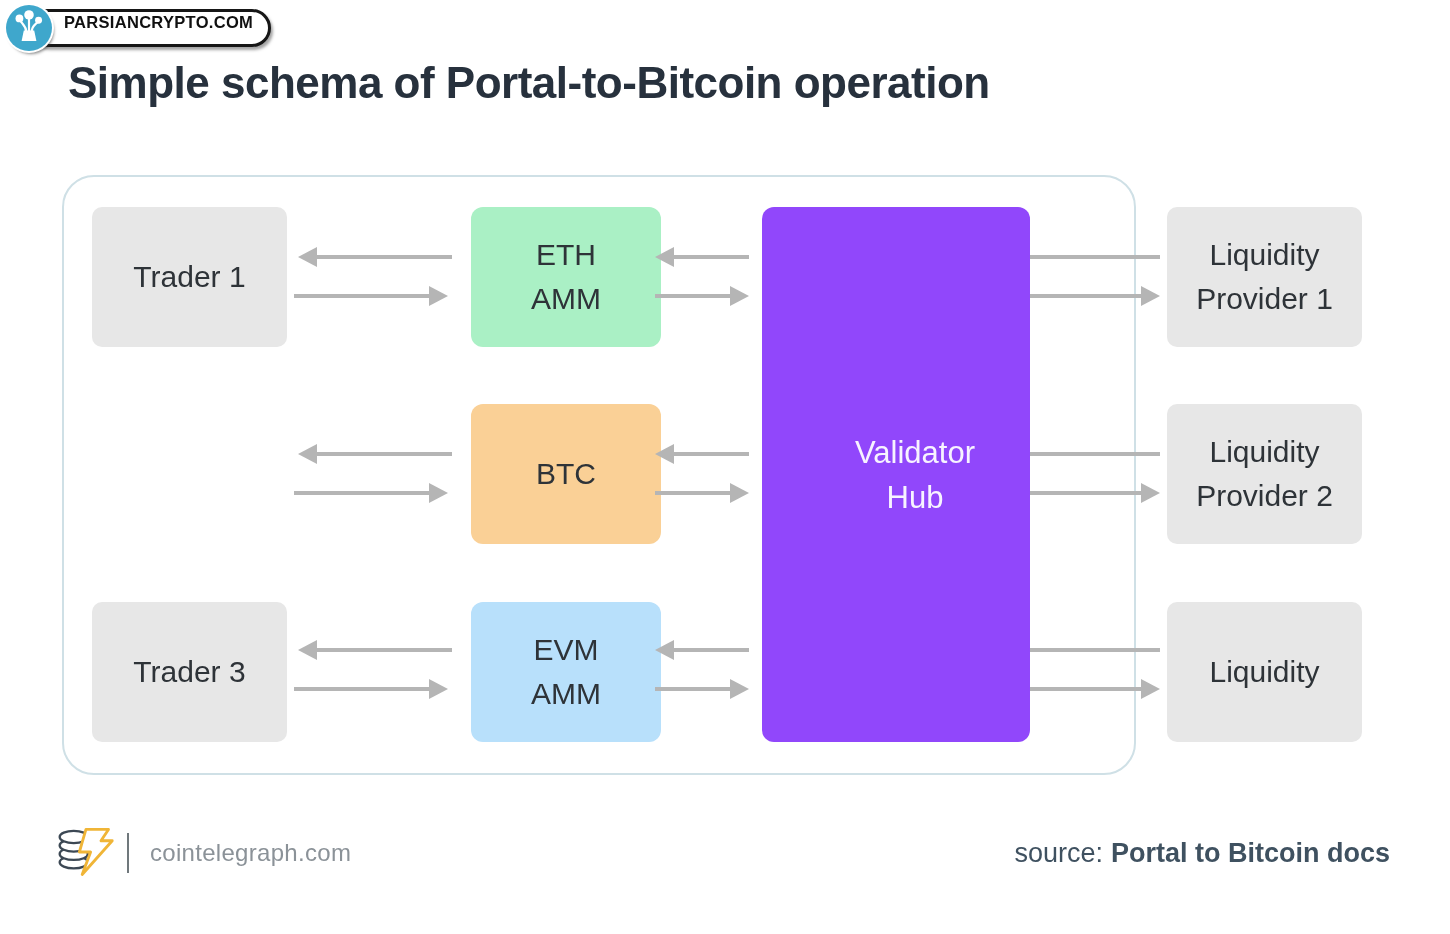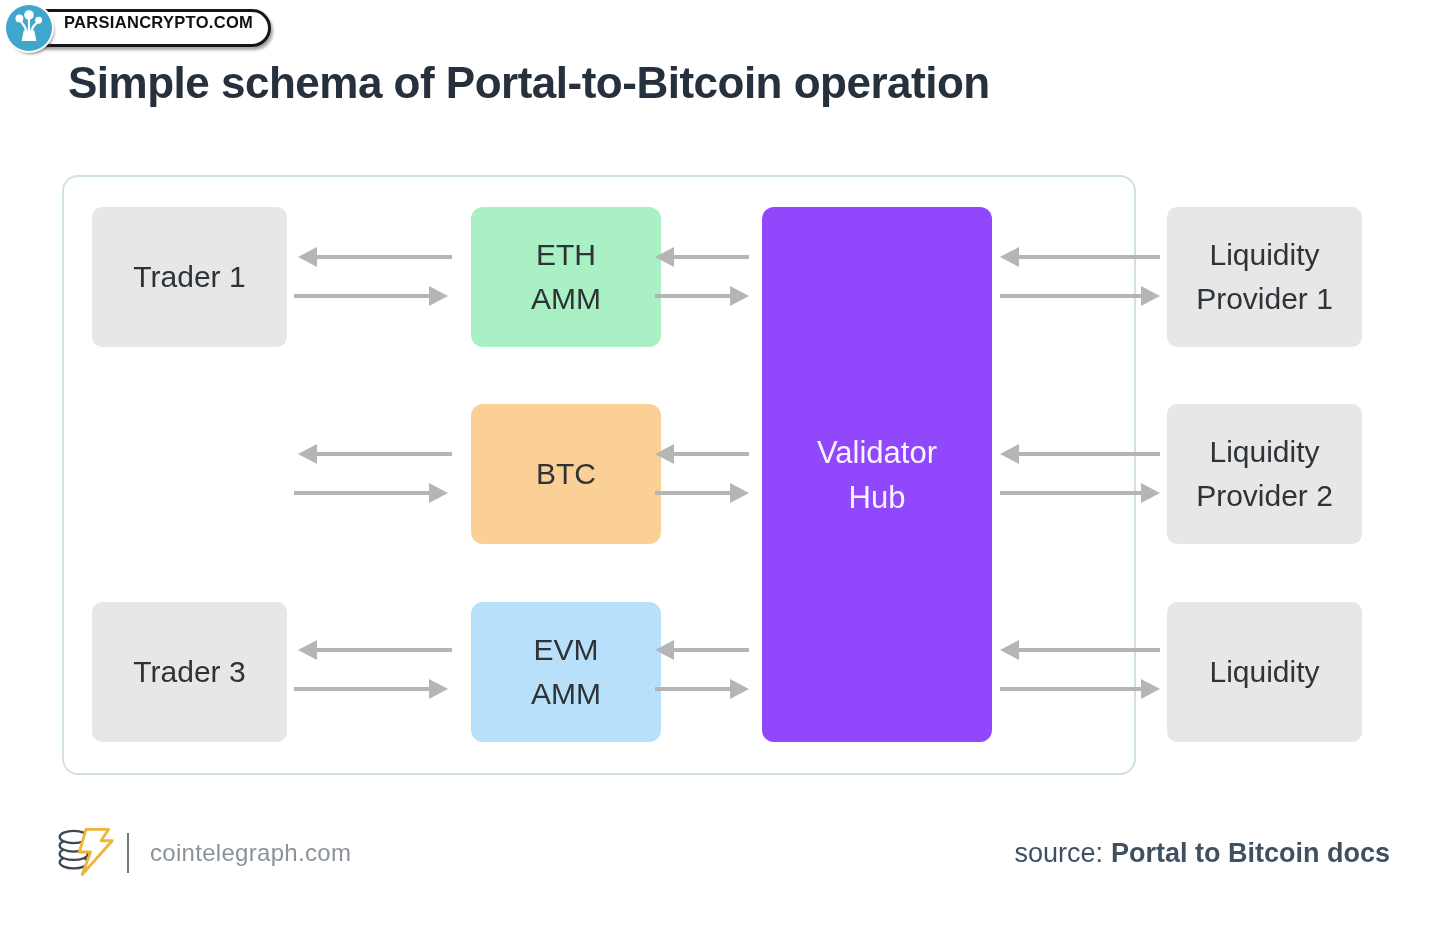--- a/index.html
+++ b/index.html
@@ -33,41 +33,41 @@
     position:absolute; left:60px; top:50px; margin:8px;
     font-size:44px; font-weight:bold; letter-spacing:-.5px;
     color:var(--c-title_text,#27313d);
     white-space:nowrap;
   }
 
   
   .panel {
     position:absolute; left:62px; top:175px; width:1074px; height:600px;
     box-sizing:border-box; background:#fff;
-    border:2px solid var(--c-panel_border,#cfe0e6); border-radius:16px;
+    border:2px solid var(--c-panel_border,#cfe0e6); border-radius:32px;
   }
 
   .node {
     position:absolute; height:140px; border-radius:10px;
     display:flex; flex-direction:column; align-items:center; justify-content:center;
   }
   .trader, .provider { background:var(--c-node_gray,#e7e7e7); }
   .trader   { left:28px;   width:195px; }
   .middle   { left:393px;  width:190px; border-radius:12px;margin-left:14px; }
   .provider { left:1103px; width:195px; }
   .row-0 { top:30px; } .row-1 { top:227px; } .row-2 { top:425px; }
 
   .node-label, .node-line {
     font-size:30px; color:#2e3338; line-height:44px; text-align:center;
   }
 
   .hub {
     position:absolute; left:698px; top:30px; width:230px; height:535px;
     border-radius:12px; background:var(--c-hub_purple,#9147fb);
-    display:flex; flex-direction:column; align-items:center; justify-content:center;
+    display:flex; flex-direction:column; align-items:center; justify-content:center;padding-left:38px;
   }
   .hub-line { font-size:31px; color:#f7f3ff; line-height:45px; text-align:center; }
 
   
   .arrow { position:absolute; height:4px; background:var(--c-arrow_gray,#b5b5b5); }
   .arr-l::before, .arr-r::after {
     content:""; position:absolute; width:0; height:0; top:-8px;
     border-top:10px solid transparent; border-bottom:10px solid transparent;
   }
   .arr-l::before { left:-18px;  border-right:19px solid var(--c-arrow_gray,#b5b5b5); }

